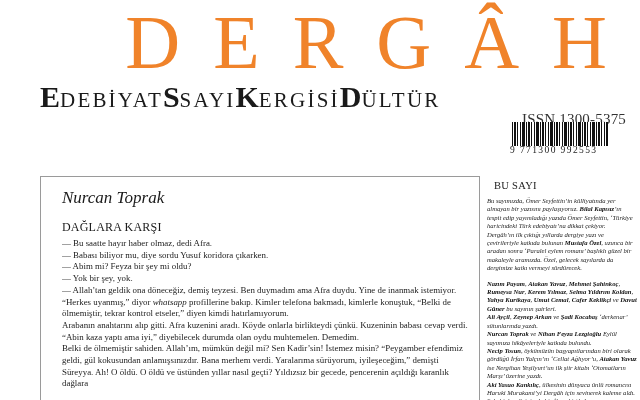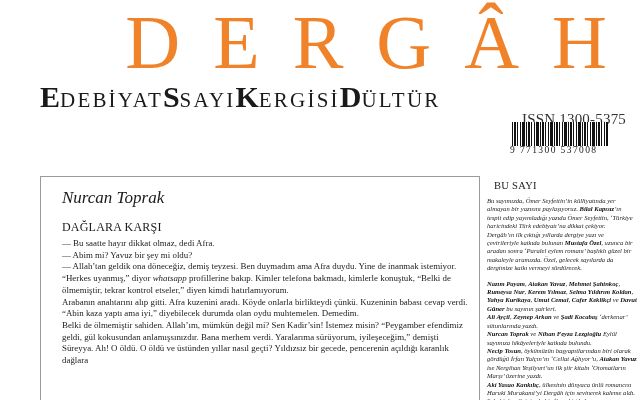--- a/index.html
+++ b/index.html
@@ -67,29 +67,31 @@
 <body>
 
 <div class="masthead-title">DERGÂH</div>
 
 <div class="masthead-sub">
   <span class="cap">E</span><span class="sc">DEBİYAT</span><span class="cap">S</span><span class="sc">SAYI</span><span class="cap">K</span><span class="sc">ERGİSİ</span><span class="cap">D</span><span class="sc">ÜLTÜR</span>
 </div>
 
 <div class="issn">ISSN 1300-5375</div>
 <div class="barcode"></div>
-<div class="barcode-num">9 771300 537008</div>
+<div class="barcode-num">9 771300 992553</div>
 
 <div class="article-box"></div>
 <div class="author">Nurcan Toprak</div>
 <div class="article-title">DAĞLARA KARŞI</div>
 
 <div class="article-body">
-  <p>— Bu saatte hayır dikkat olmaz, dedi Afra.</p>
-  <p>— Abim mi? Yavuz bir şey mi oldu?</p>
+  <p>— Bu saatte hayır haber olmaz, dedi Afra.</p>
+  <p>— Babası biliyor mu, diye sordu Yusuf koridora çıkarken.</p>
+  <p>— Abim mi? Feyza bir şey mi oldu?</p>
+  <p>— Yok bir şey, yok.</p>
   <p>— Allah’tan geldik ona döneceğiz, demiş teyzesi. Ben duymadım ama Afra duydu. Yine de inanmak istemiyor. “Herkes uyanmış,” diyor <i>whatsapp</i> profillerine bakıp. Kimler telefona bakmadı, kimlerle konuştuk, “Belki de ölmemiştir, tekrar kontrol etseler,” diyen kimdi hatırlamıyorum.</p>
   <p>Arabanın anahtarını alıp gitti. Afra kuzenini aradı. Köyde onlarla birlikteydi çünkü. Kuzeninin babası cevap verdi. “Abin kaza yaptı ama iyi,” diyebilecek durumda olan oydu muhtemelen. Demedim.</p>
   <p>Belki de ölmemiştir sahiden. Allah’ım, mümkün değil mi? Sen Kadir’sin! İstemez misin? “Peygamber efendimiz geldi, gül kokusundan anlamışsınızdır. Bana merhem verdi. Yaralarıma sürüyorum, iyileşeceğim,” demişti Süreyya. Ah! O öldü. O öldü ve üstünden yıllar nasıl geçti? Yıldızsız bir gecede, pencerenin açıldığı karanlık dağlara</p>
 </div>
 
 <div class="sidebar-head">BU SAYI</div>
 <div class="sidebar-body">
   <p>Bu sayımızda, Ömer Seyfettin’in külliyatında yer almayan bir yazısını paylaşıyoruz. <b>Bilal Kapısız</b>’ın tespit edip yayımladığı yazıda Ömer Seyfettin, ‘Türkiye haricindeki Türk edebiyatı’na dikkat çekiyor.</p>
   <p>Dergâh’ın ilk çıktığı yıllarda dergiye yazı ve çevirileriyle katkıda bulunan <b>Mustafa Özel</b>, uzunca bir aradan sonra ‘Paralel eylem romanı’ başlıklı güzel bir makaleyle aramızda. Özel, gelecek sayılarda da dergimize katkı vermeyi sürdürecek.</p>
   <p class="sp"><b>Nazım Payam</b>, <b>Atakan Yavuz</b>, <b>Mehmet Şahinkoç</b>, <b>Rumeysa Nur</b>, <b>Kerem Yılmaz</b>, <b>Selma Yıldırım Koldan</b>, <b>Yahya Kurtkaya</b>, <b>Umut Cemal</b>, <b>Cafer Keklikçi</b> ve <b>Davut Güner</b> bu sayının şairleri.</p>

